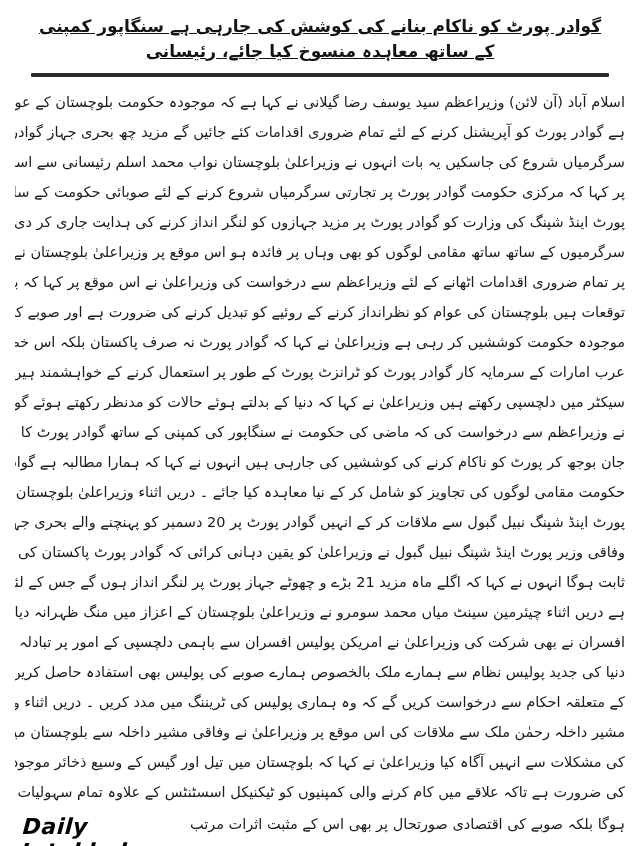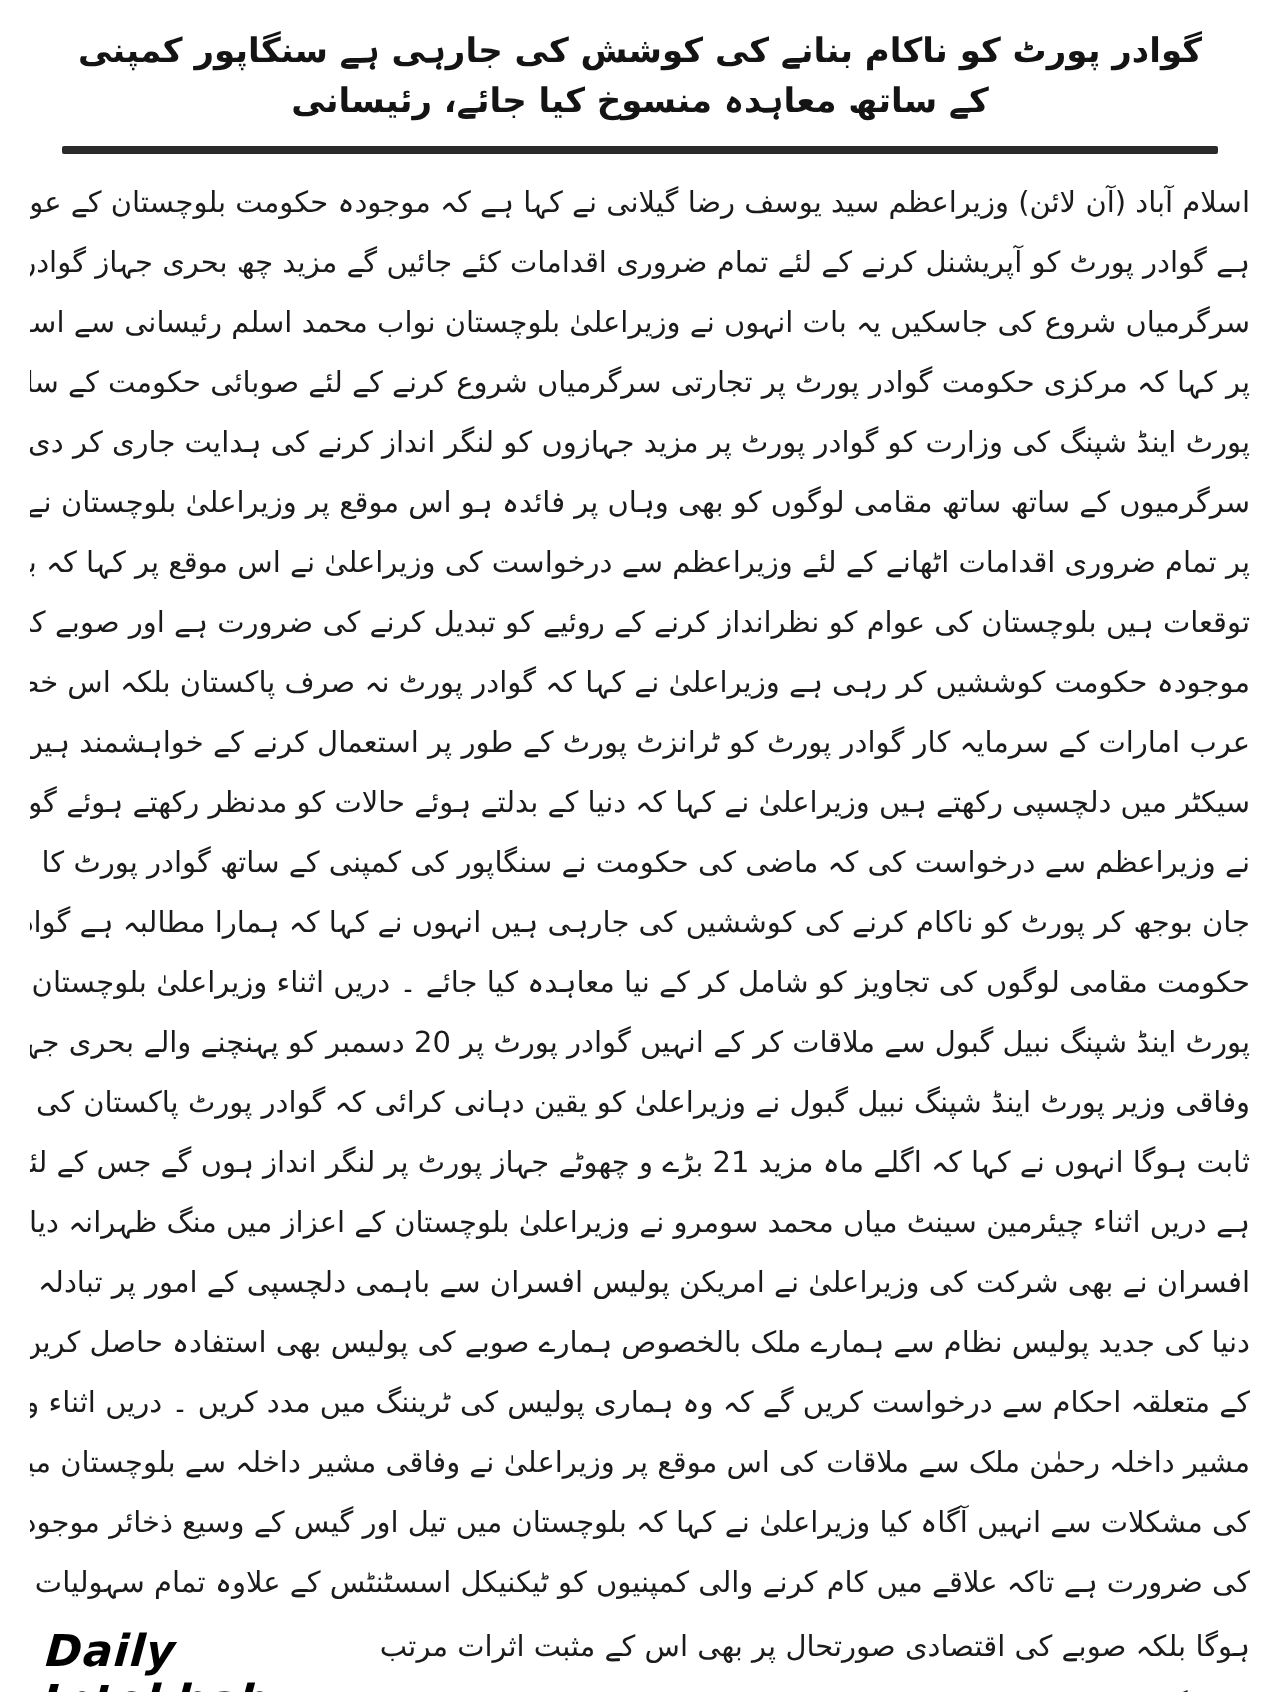--- a/index.html
+++ b/index.html
@@ -12,20 +12,21 @@
   }
   .page { width: 640px; height: 846px; position: relative; }
   .headline {
     direction: rtl;
     text-align: center;
     font-size: 17px;
     font-weight: bold;
     color: #141414;
     padding: 14px 34px 6px 34px;
     line-height: 1.45;
+    text-decoration: underline;
   }
   .divider {
     width: 578px;
     height: 4px;
     background: #2a2a2a;
     margin: 4px auto 6px auto;
     border-radius: 1px;
   }
   .article {
     padding: 4px 15px 0 15px;

